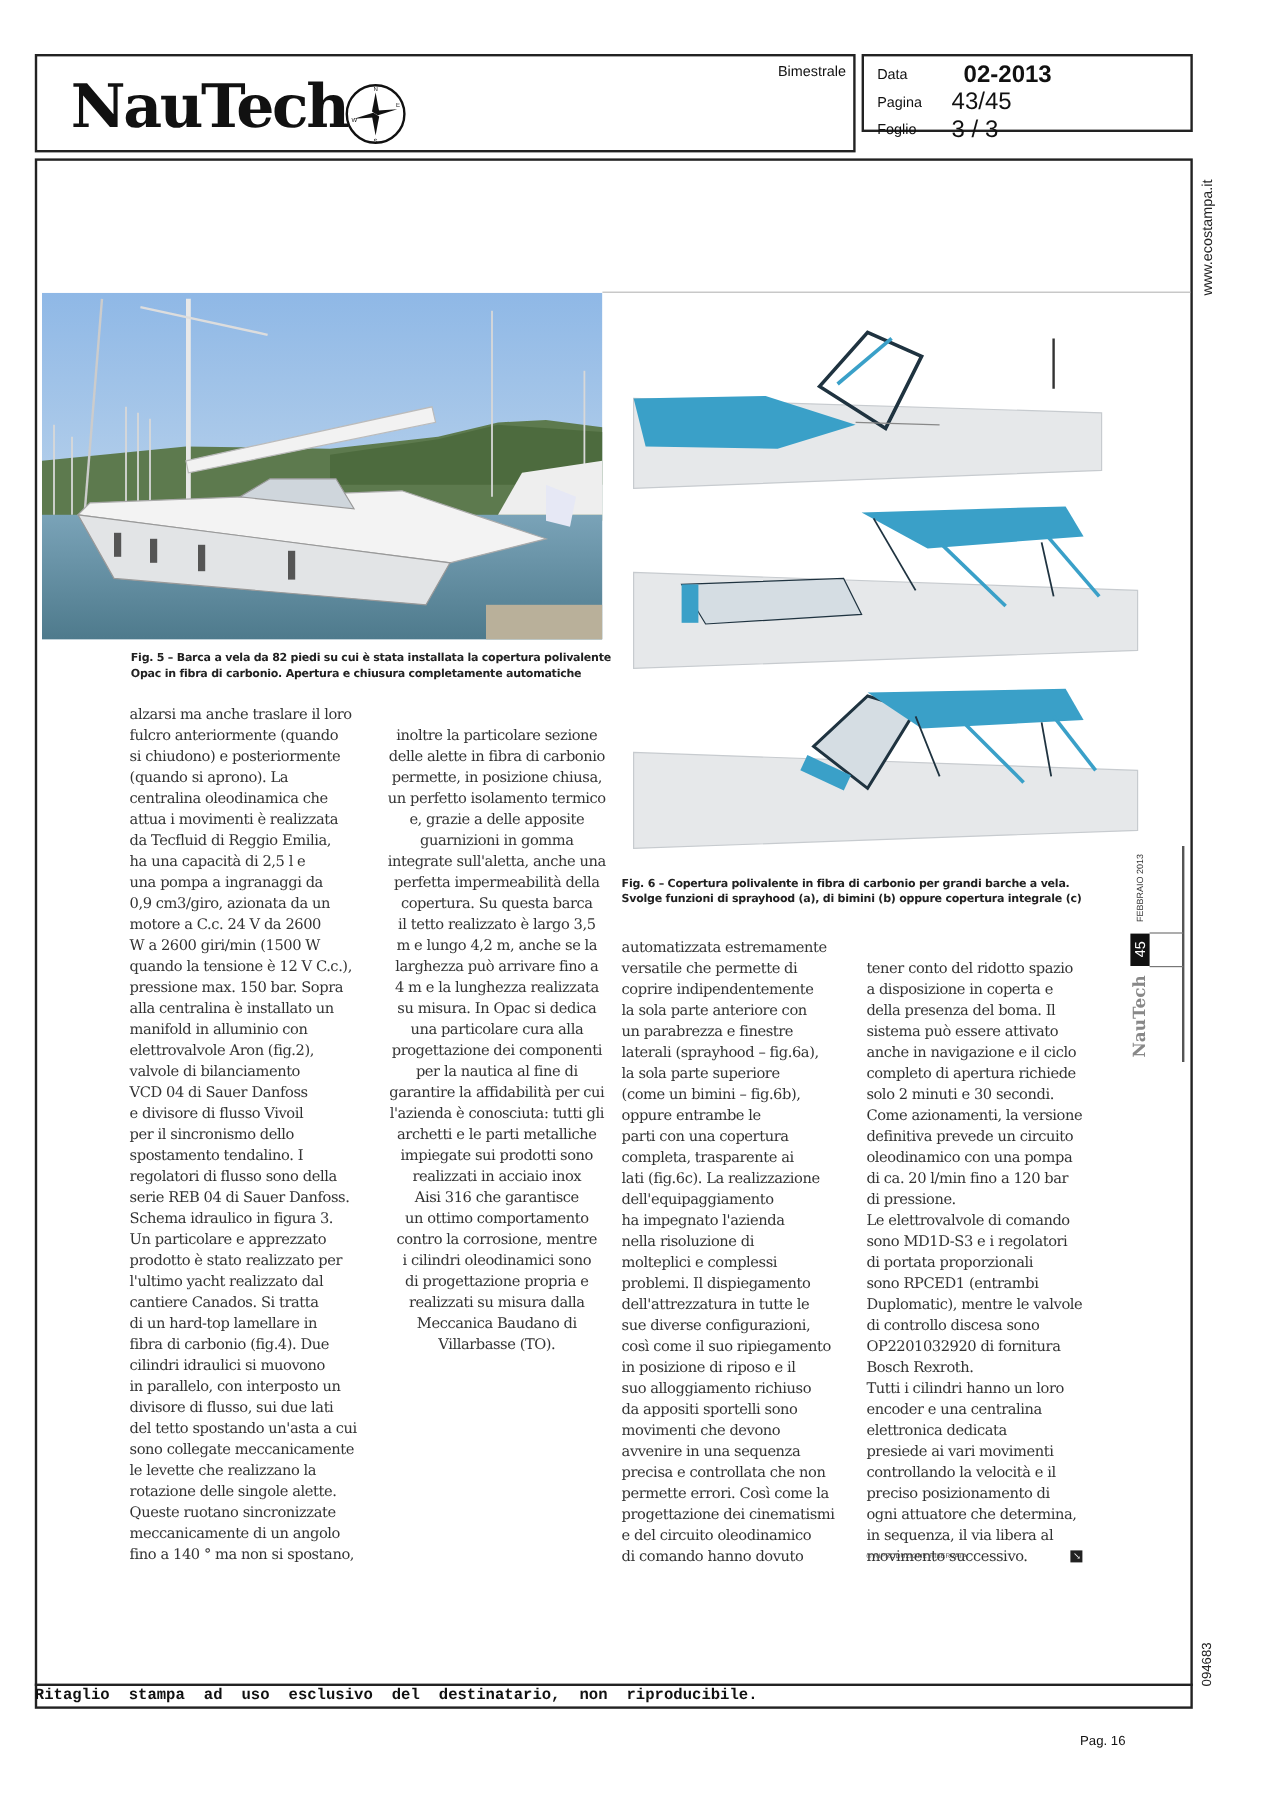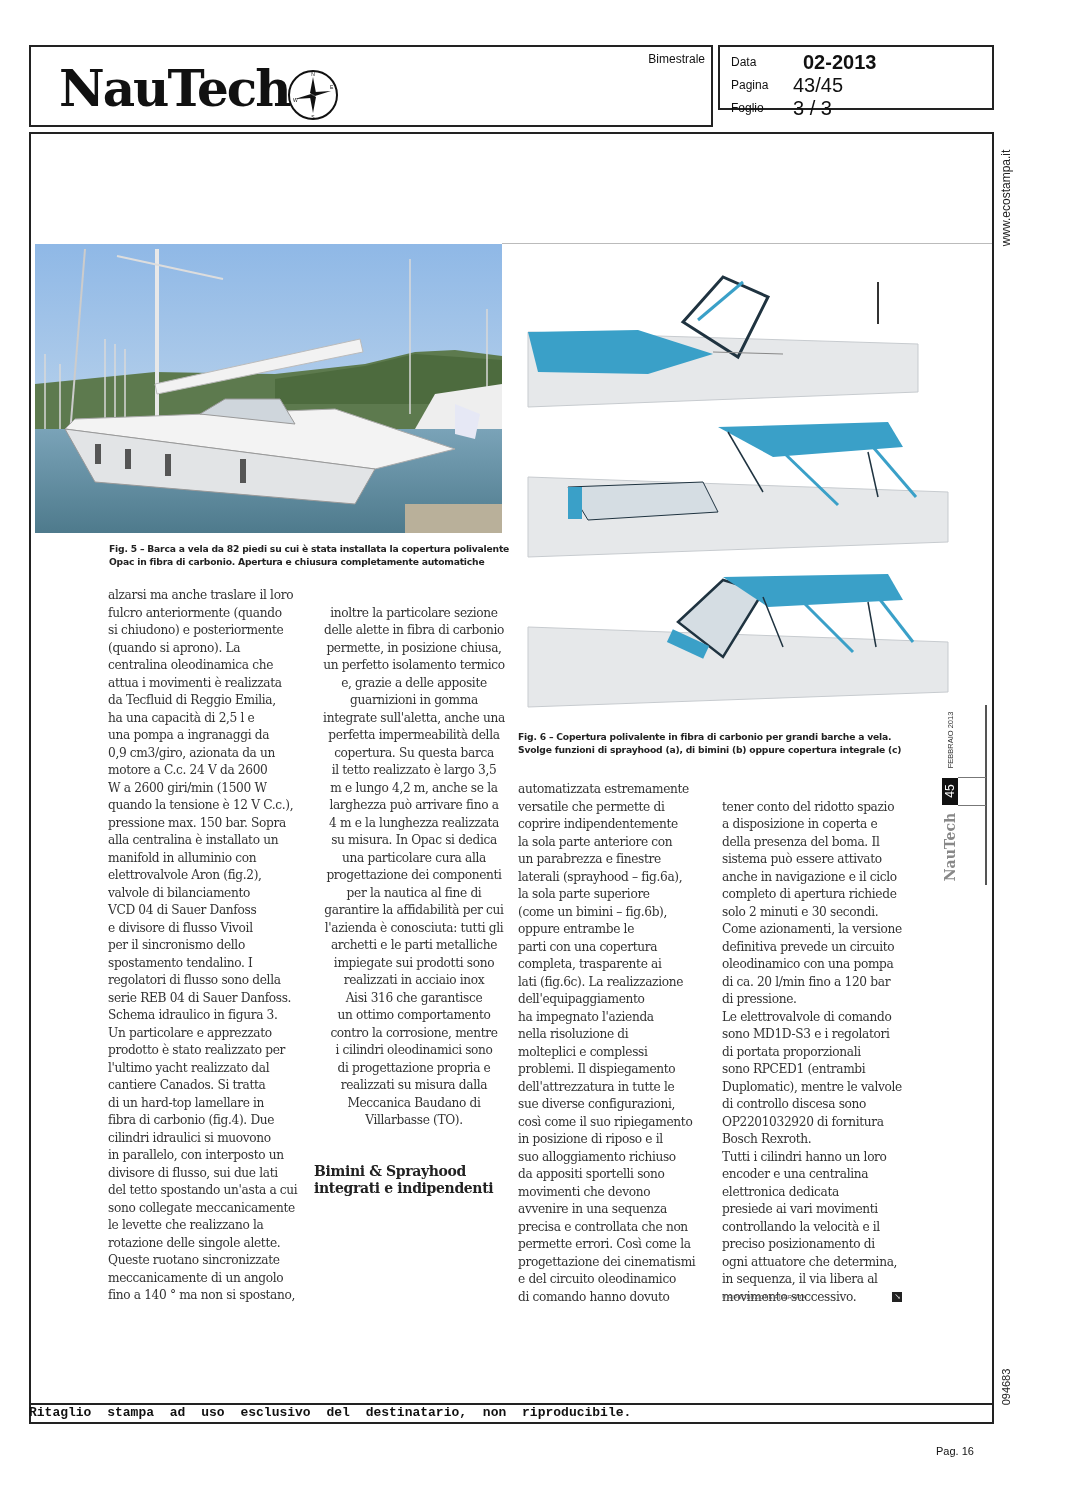--- a/index.html
+++ b/index.html
@@ -48,21 +48,21 @@
   .sidetab { position:absolute; left:938px; top:705px; width:50px; height:180px; }
   .sidetab .vline { position:absolute; left:47px; top:0; height:180px; border-left:2px solid #555; }
   .sidetab .hline1 { position:absolute; left:20px; top:72px; width:28px; border-top:1px solid #777; }
   .sidetab .hline2 { position:absolute; left:20px; top:100px; width:28px; border-top:1px solid #777; }
   .sidetab .pgbox { position:absolute; left:4px; top:73px; width:16px; height:27px; background:#111; }
   .sidetab .pgnum { position:absolute; left:12px; top:86px; transform:translate(-50%,-50%) rotate(-90deg); color:#fff; font-size:12px; }
   .sidetab .month { position:absolute; left:12px; top:35px; transform:translate(-50%,-50%) rotate(-90deg); font-size:7.5px; color:#333; white-space:nowrap; }
   .sidetab .brand { position:absolute; left:12px; top:142px; transform:translate(-50%,-50%) rotate(-90deg); font-family:"DejaVu Serif", serif; font-weight:bold; font-size:14px; color:#888; white-space:nowrap; }
 
   .below-left { position:absolute; left:82px; top:1532px; font-size:15px; color:#111;text-decoration:underline; }
-  .below-right { position:absolute; left:900px; top:1445px; font-size:11px; color:#111;margin-left:36px; }
+  .below-right { position:absolute; left:900px; top:1445px; font-size:11px; color:#111; }
 </style>
 </head>
 <body>
 
 <div class="hdr-left">
   <div class="logo">NauTech</div>
   <svg class="compass" viewBox="0 0 52 52">
     <circle cx="26" cy="26" r="24" fill="none" stroke="#111" stroke-width="2"></circle>
     <polygon points="26,8 29,24 26,26 23,24" fill="#111"></polygon>
     <polygon points="26,44 23,28 26,26 29,28" fill="#111"></polygon>
@@ -256,22 +256,20 @@
 impiegate sui prodotti sono
 realizzati in acciaio inox
 Aisi 316 che garantisce
 un ottimo comportamento
 contro la corrosione, mentre
 i cilindri oleodinamici sono
 di progettazione propria e
 realizzati su misura dalla
 Meccanica Baudano di
 Villarbasse (TO).</p>
-  <div class="subhead">Bimini &amp; Sprayhood
-integrati e indipendenti</div>
 </div>
 
 <div class="col col3">automatizzata estremamente
 versatile che permette di
 coprire indipendentemente
 la sola parte anteriore con
 un parabrezza e finestre
 laterali (sprayhood – fig.6a),
 la sola parte superiore
 (come un bimini – fig.6b),

